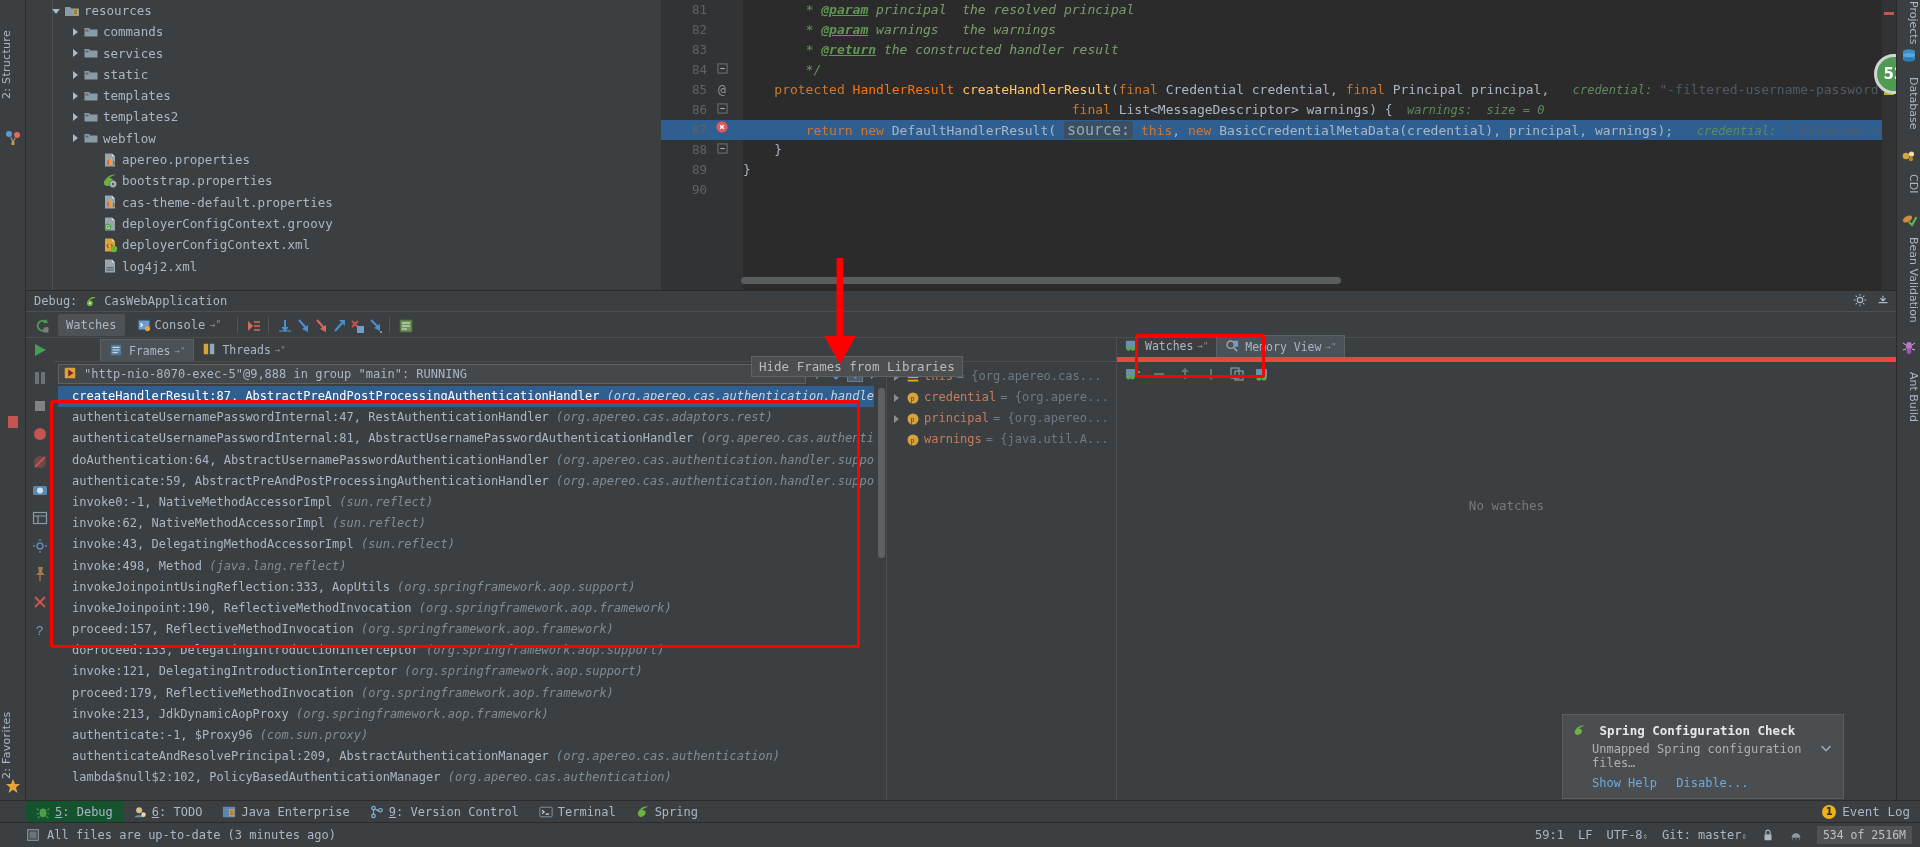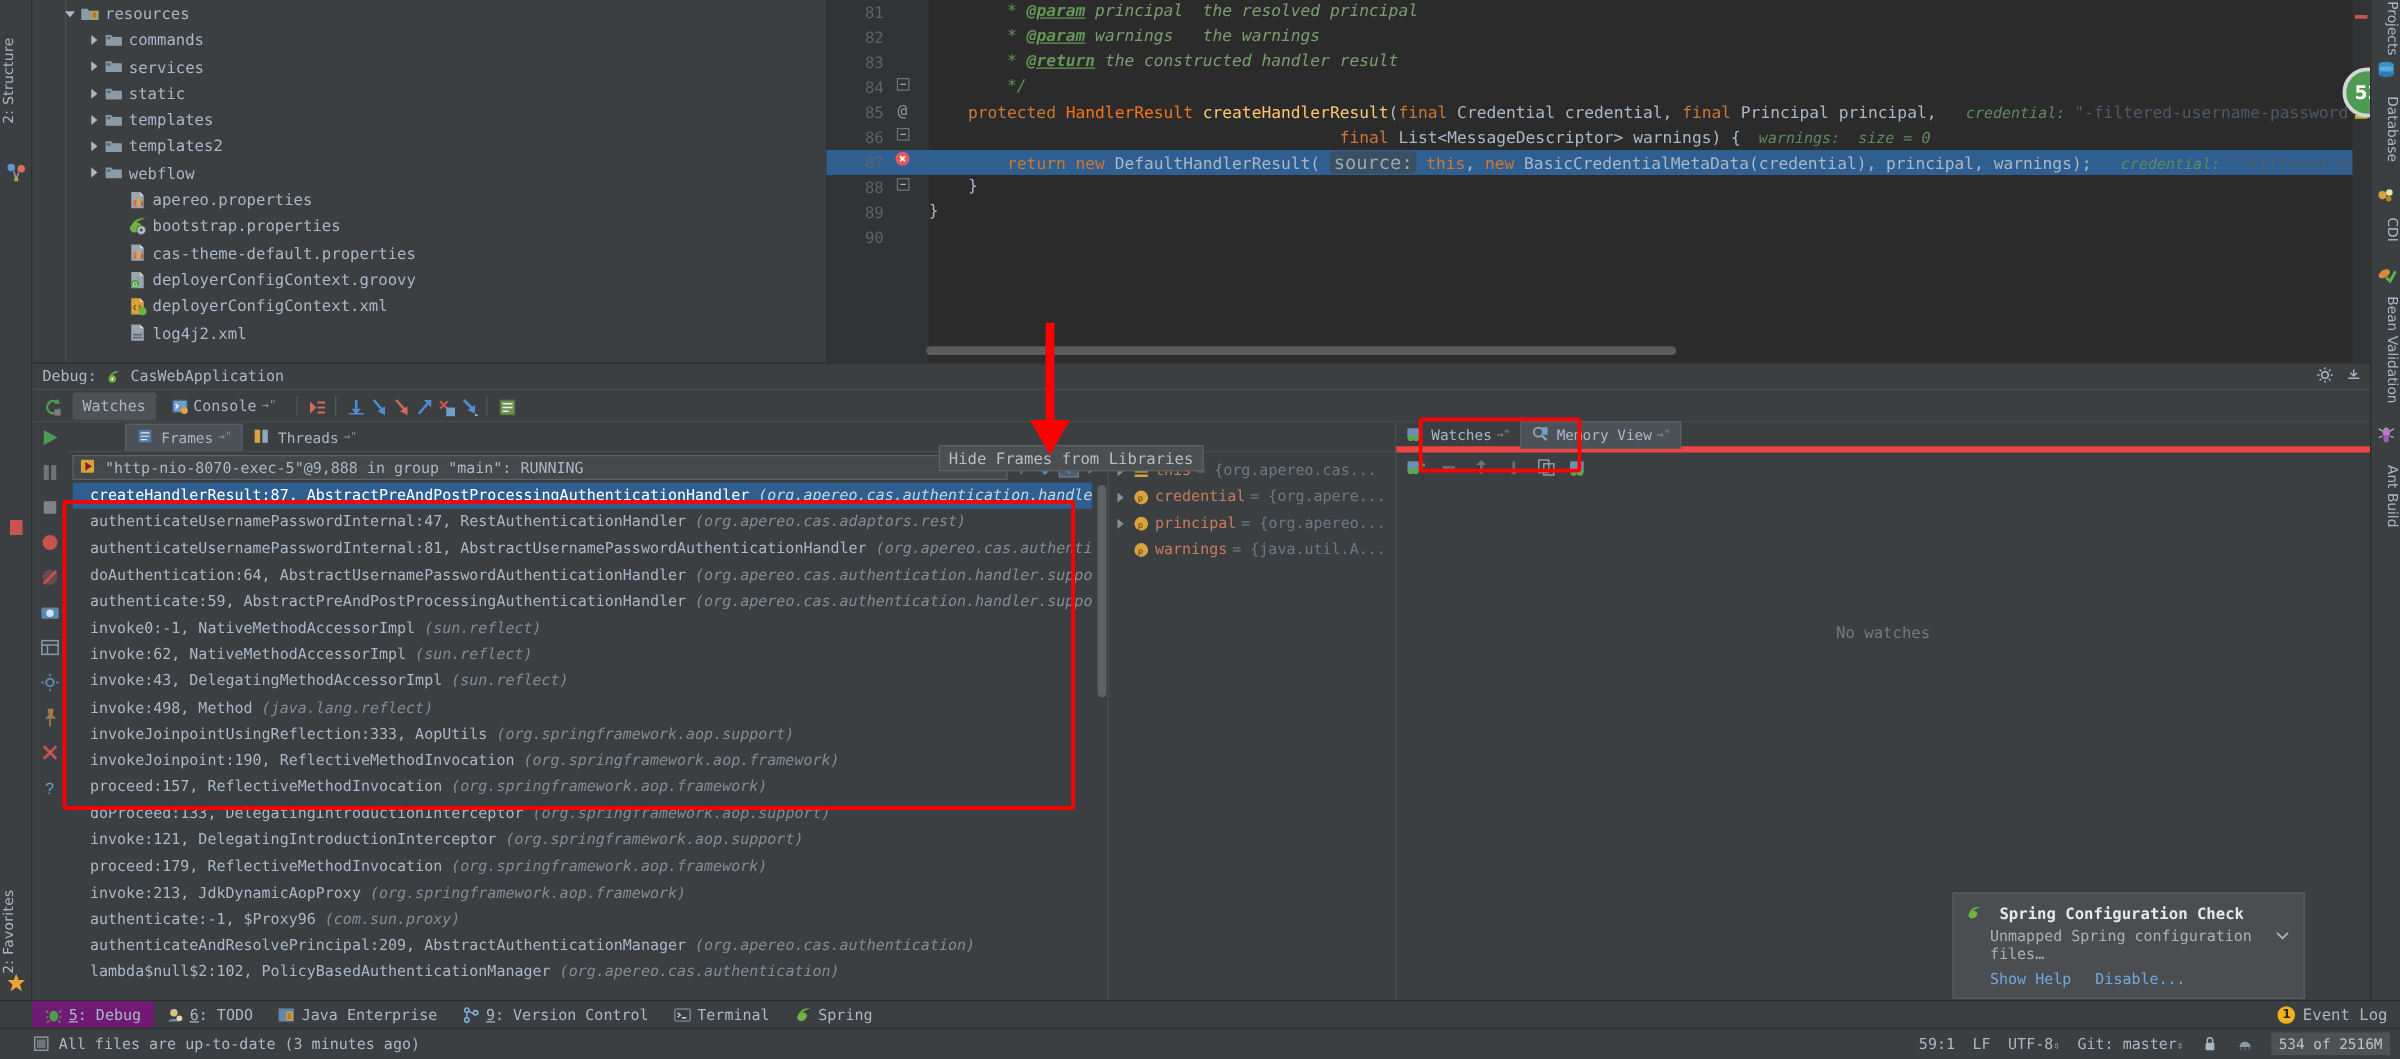--- a/index.html
+++ b/index.html
@@ -84,21 +84,21 @@
   .dtab{height:22px;padding:0 8px;display:flex;align-items:center;gap:4px;font-size:12px;color:#a9b7c6;border-radius:2px;}
   .dtab.active{background:#4e5254;}
   .tbsep{width:1px;height:16px;background:#555;margin:0 4px;}
 
   
   .run-col{position:absolute;left:0;top:47px;width:28px;height:473px;background:#3c3f41;}
   .run-ic{position:absolute;left:6px;width:16px;height:16px;}
 
   .dbg-body{position:absolute;left:28px;top:47px;right:0;bottom:0;}
 
-  .pane-tabs{height:24px;display:flex;align-items:center;background:#3c3f41;border-bottom:1px solid #4b4f51;}
+  .pane-tabs{height:24px;display:flex;align-items:flex-end;background:#3c3f41;border-bottom:1px solid #4b4f51;}
   .ptab{height:22px;padding:0 8px;display:flex;align-items:center;gap:4px;font-size:11.5px;color:#a9b7c6;}
   .ptab.active{background:#4a5157;border:1px solid #5c6164;border-bottom:none;}
 
   .frames-pane{position:absolute;left:0;top:24px;width:832px;bottom:0;background:#3c3f41;}
   .thread-row{height:24px;display:flex;align-items:center;padding:0 4px;gap:3px;}
   .thread-combo{flex:1;height:20px;background:#45484a;border:1px solid #5e6265;display:flex;align-items:center;padding:0 4px;gap:5px;font-size:12px;}
   .combo-arrow{margin-left:auto;border-top:4px solid #a9b7c6;border-left:4px solid transparent;border-right:4px solid transparent;}
   .tb-ic{width:16px;height:16px;position:relative;display:inline-block;}
 
   .frames-list{position:absolute;left:4px;top:24px;right:12px;bottom:0;overflow:hidden;background:#3c3f41;}
@@ -135,21 +135,21 @@
   .balloon .btitle{color:#e8e8e8;font-weight:bold;font-size:12.5px;margin-bottom:4px;}
   .balloon .bsub{color:#b0b0b0;font-size:12px;}
   .balloon .blinks{margin-top:6px;font-size:12px;}
   .balloon .blinks a{color:#6fa9dc;text-decoration:none;margin-right:12px;}
   .balloon .bchev{position:absolute;right:10px;top:26px;color:#a9b7c6;}
   .leaf{display:inline-block;width:13px;height:13px;position:relative;vertical-align:-2px;margin-right:6px;}
 
   
   .tool-bar{position:absolute;left:0;bottom:25px;width:1920px;height:22px;background:#3c3f41;border-top:1px solid #2b2b2b;display:flex;align-items:center;}
   .tool-item{height:22px;display:flex;align-items:center;gap:5px;padding:0 10px;font-size:12px;color:#a9b7c6;}
-  .tool-item.active{background:#701a75;justify-content:space-between;}
+  .tool-item.active{background:#14532d;justify-content:space-between;}
   .tool-item u{text-decoration:underline;}
   .tool-right{margin-left:auto;display:flex;align-items:center;gap:6px;padding-right:10px;}
   .badge-num{width:14px;height:14px;border-radius:50%;background:#f0b11d;color:#2b2b2b;font-size:10px;
     display:flex;align-items:center;justify-content:center;font-weight:bold;
     font-family:"DejaVu Sans","Liberation Sans",sans-serif;}
 
   .status-bar{position:absolute;left:0;bottom:0;width:1920px;height:25px;background:#3c3f41;border-top:1px solid #2b2b2b;display:flex;align-items:center;font-size:12px;color:#a9b7c6;}
   .sb-left{display:flex;align-items:center;gap:7px;padding-left:26px;}
   .sb-right{margin-left:auto;display:flex;align-items:center;gap:14px;padding-right:8px;}
   .mem{background:#4e5254;padding:2px 6px;font-size:11.5px;color:#c0c0c0;}

